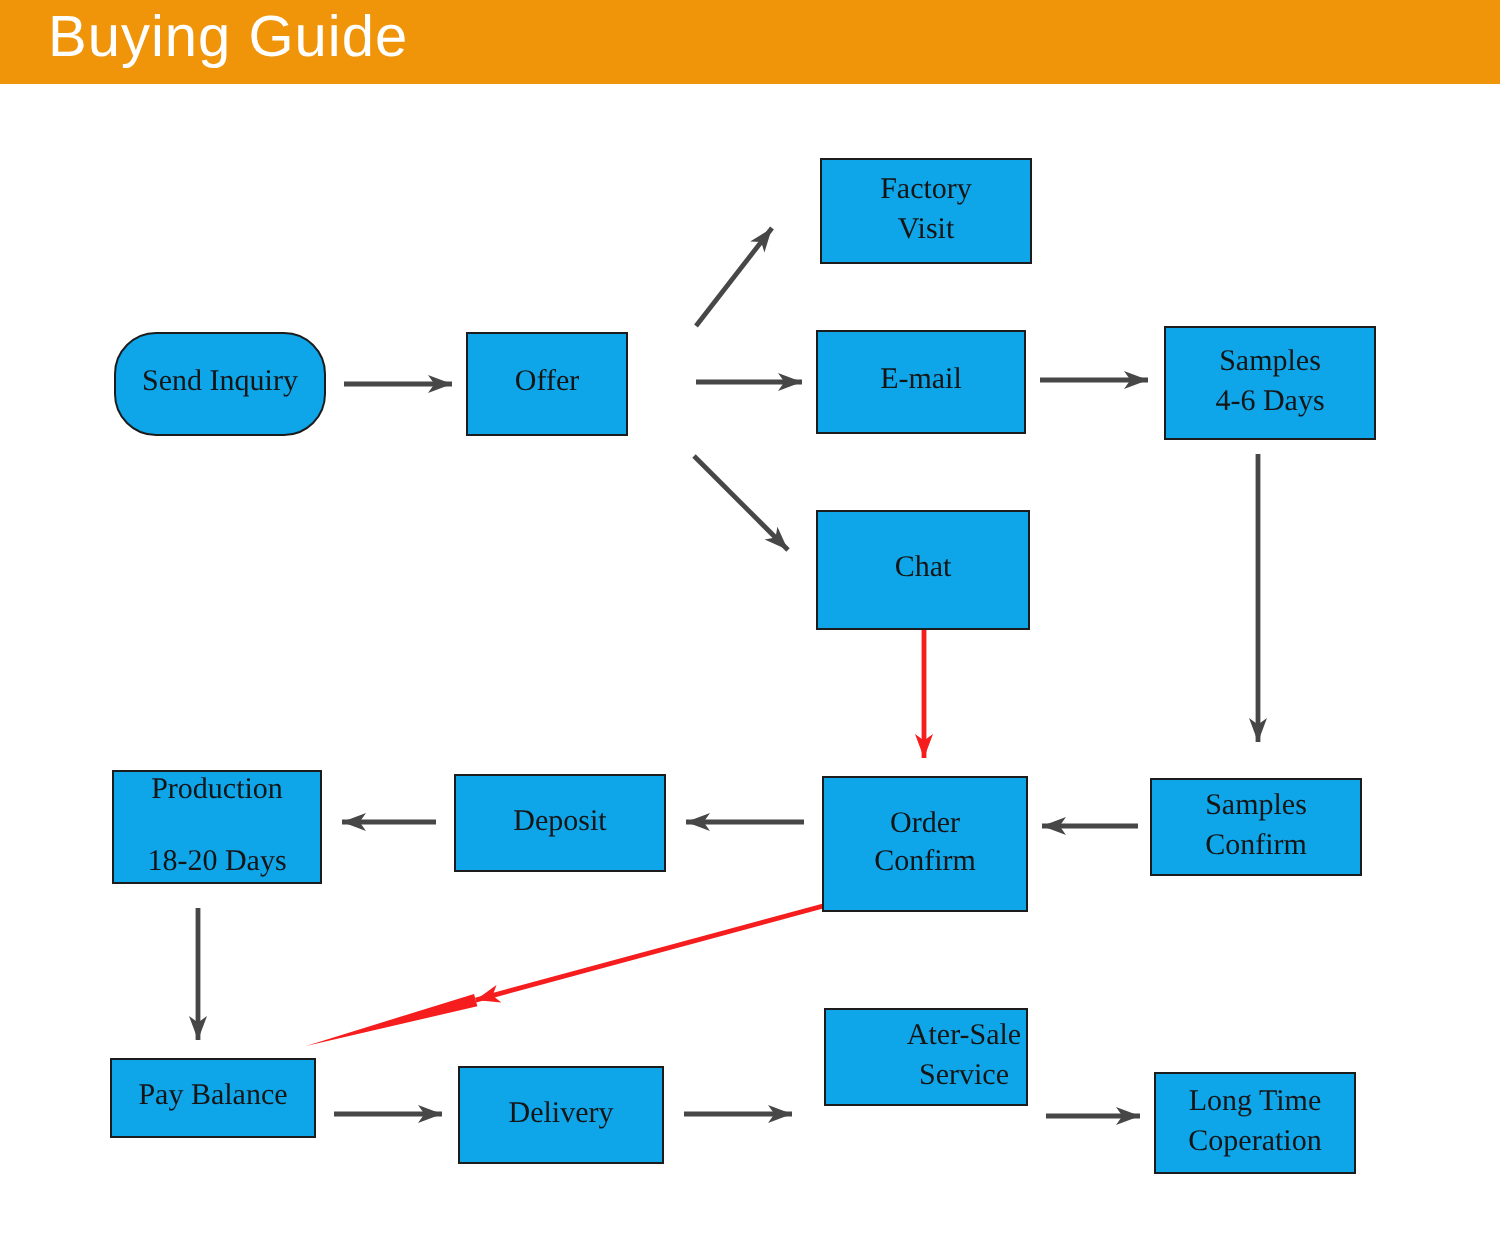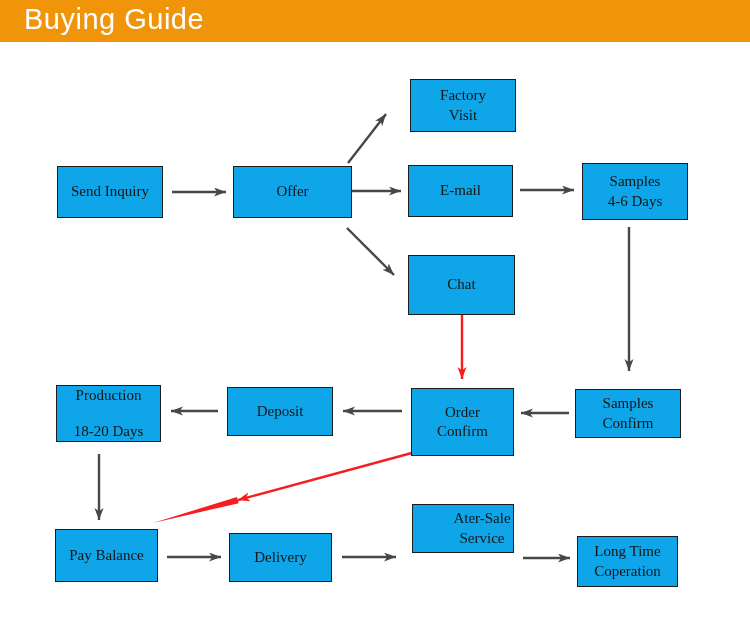--- a/index.html
+++ b/index.html
@@ -105,24 +105,24 @@
           <line x1="167" y1="557" x2="221" y2="557" stroke="#474747" stroke-width="2.4" marker-end="url(#ah-gray)"></line>
           <line x1="342" y1="557" x2="396" y2="557" stroke="#474747" stroke-width="2.4" marker-end="url(#ah-gray)"></line>
           <line x1="523" y1="558" x2="570" y2="558" stroke="#474747" stroke-width="2.4" marker-end="url(#ah-gray)"></line>
         </g>
     </svg>
     <div id="node-group">
         <div class="node" style="left: 410px; top: 79px; width: 106px; height: 53px; border-color: rgb(28, 28, 28);">
           <div class="line">Factory</div>
           <div class="line">Visit</div>
         </div>
-        <div class="node" style="left: 57px; top: 166px; width: 106px; height: 52px; border-color: rgb(28, 28, 28);">
+        <div class="node" style="left: 57px; top: 166px; width: 106px; height: 52px; border-color: rgb(28, 28, 28); border-radius: 21px;">
           <div class="line">Send Inquiry</div>
         </div>
-        <div class="node" style="left: 233px; top: 166px; width: 119px; height: 52px; border-color: rgb(28, 28, 28); justify-content: center;">
+        <div class="node" style="left: 233px; top: 166px; width: 81px; height: 52px; border-color: rgb(28, 28, 28); justify-content: center;">
           <div class="line">Offer</div>
         </div>
         <div class="node" style="left: 408px; top: 165px; width: 105px; height: 52px; border-color: rgb(28, 28, 28);">
           <div class="line">E-mail</div>
         </div>
         <div class="node" style="left: 582px; top: 163px; width: 106px; height: 57px; border-color: rgb(28, 28, 28);">
           <div class="line">Samples</div>
           <div class="line">4-6 Days</div>
         </div>
         <div class="node" style="left: 408px; top: 255px; width: 107px; height: 60px; border-color: rgb(28, 28, 28);">
@@ -136,21 +136,21 @@
           <div class="line">Deposit</div>
         </div>
         <div class="node" style="left: 411px; top: 388px; width: 103px; height: 68px; border-color: rgb(28, 28, 28);">
           <div class="line">Order</div>
           <div class="line">Confirm</div>
         </div>
         <div class="node" style="left: 575px; top: 389px; width: 106px; height: 49px; border-color: rgb(28, 28, 28);">
           <div class="line">Samples</div>
           <div class="line">Confirm</div>
         </div>
-        <div class="node" style="left: 55px; top: 529px; width: 103px; height: 53px; border-color: rgb(28, 28, 28);">
+        <div class="node" style="left: 55px; top: 529px; width: 103px; height: 40px; border-color: rgb(28, 28, 28);">
           <div class="line">Pay Balance</div>
         </div>
         <div class="node" style="left: 229px; top: 533px; width: 103px; height: 49px; border-color: rgb(28, 28, 28);">
           <div class="line">Delivery</div>
         </div>
         <div class="node" style="left: 412px; top: 504px; width: 102px; height: 49px; border-color: rgb(28, 28, 28); padding-left: 38px;">
           <div class="line">Ater-Sale</div>
           <div class="line">Service</div>
         </div>
         <div class="node" style="left: 577px; top: 536px; width: 101px; height: 51px; border-color: rgb(28, 28, 28);">

